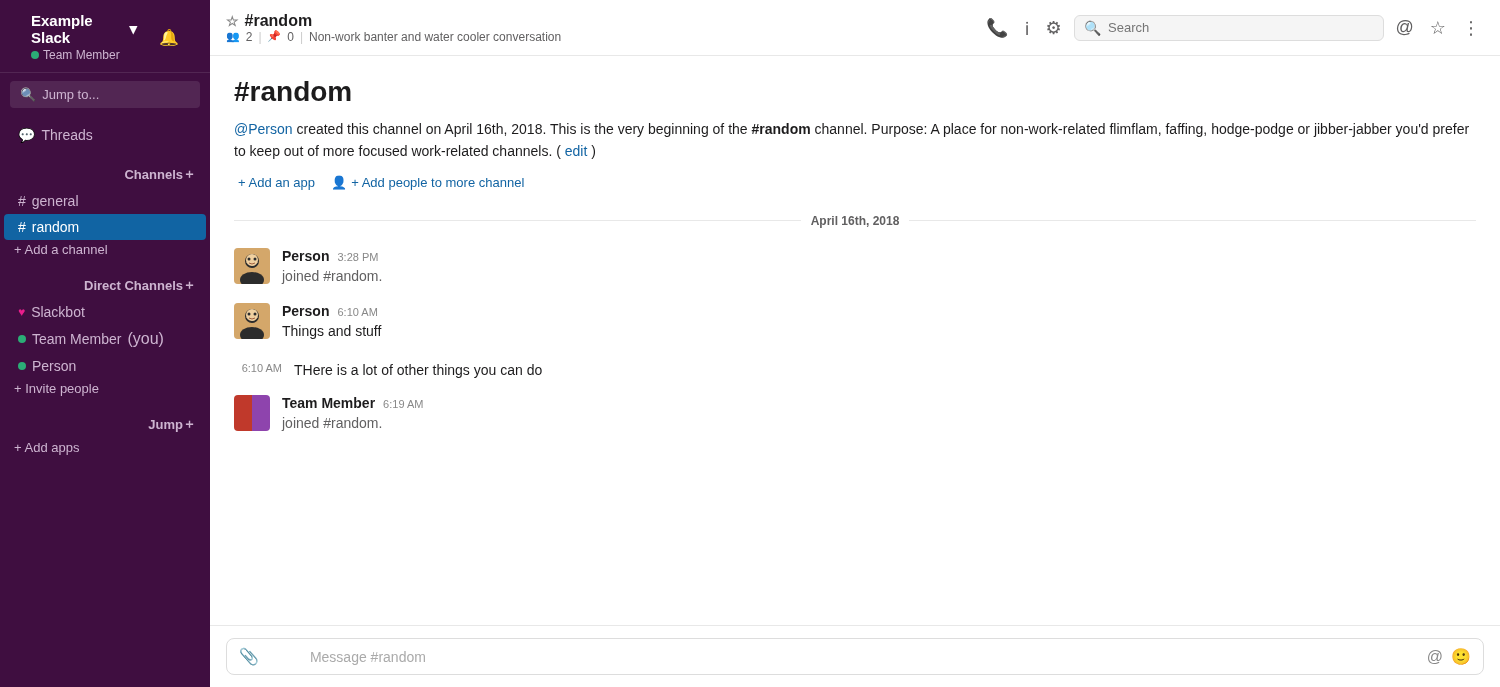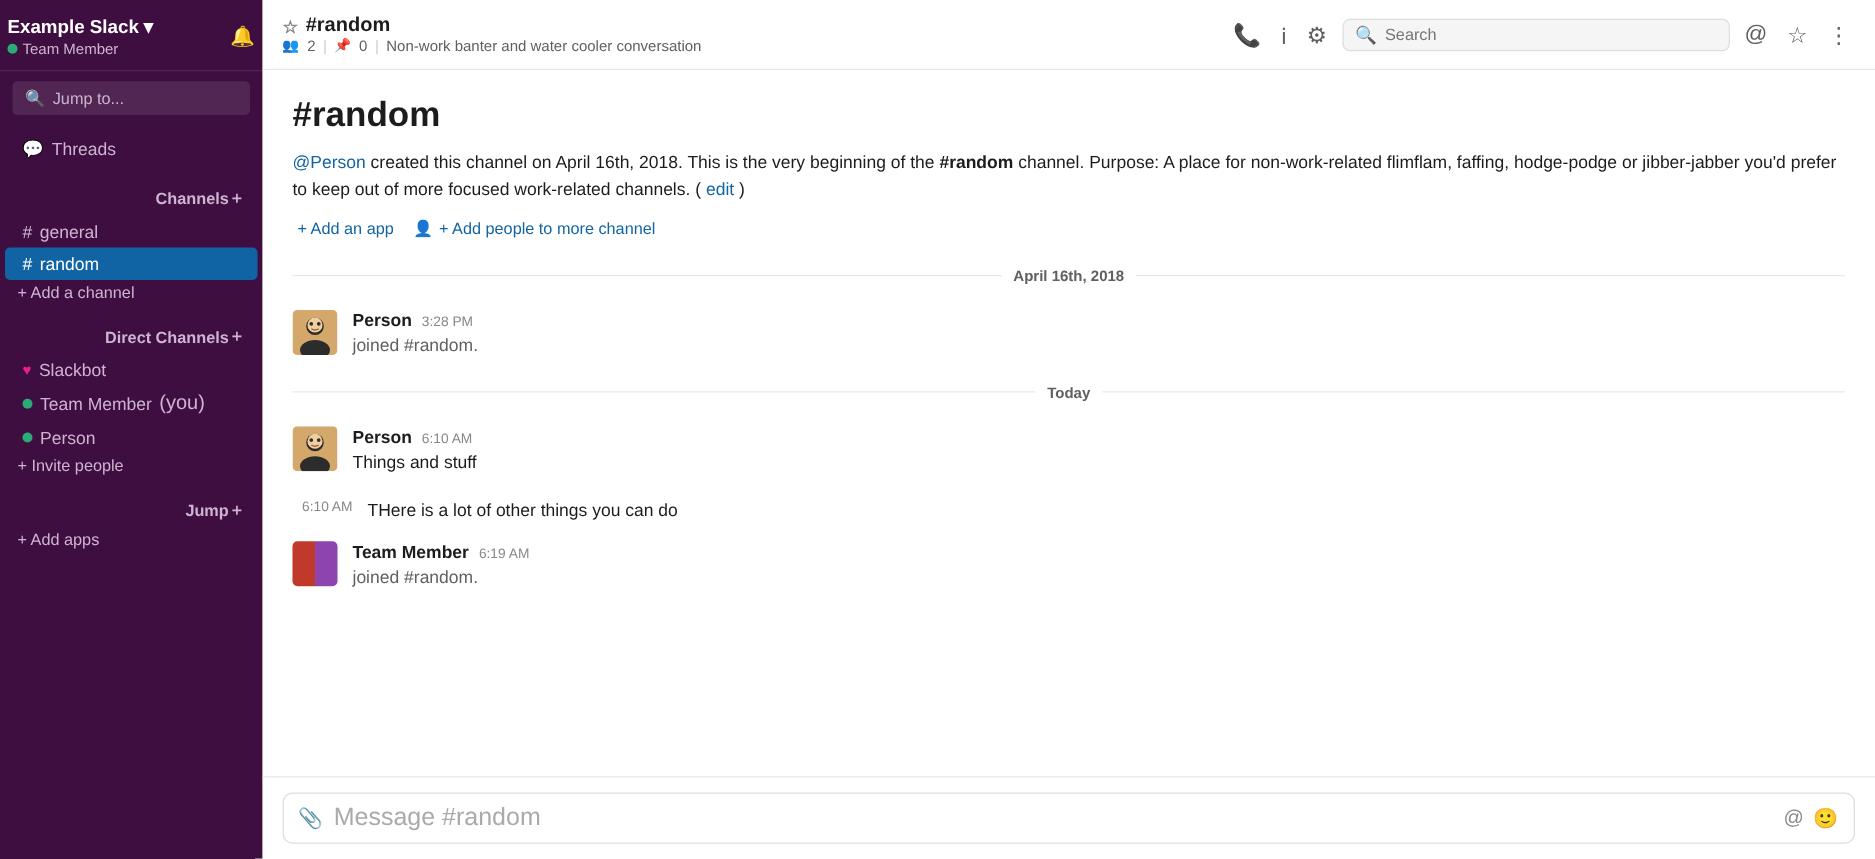--- a/index.html
+++ b/index.html
@@ -10,21 +10,21 @@
       width: 210px;
       min-width: 210px;
       background: #3f0e40;
       color: #cdb4d0;
       display: flex;
       flex-direction: column;
       height: 687px;
       overflow-y: auto;
     }
     .sidebar-header {
-      padding: 12px 6px 10px;
+      padding: 12px 31px 10px;
       border-bottom: 1px solid rgba(255,255,255,0.1);
       display: flex;
       align-items: center;
       justify-content: space-between;
       gap: 22px;
     }
     .workspace-name {
       color: #fff;
       font-weight: 700;
       font-size: 15px;
@@ -292,22 +292,23 @@
       border-radius: 8px;
       display: flex;
       align-items: center;
       padding: 8px 12px;
       gap: 8px;
     }
     .message-input-box input {
       flex: 1;
       border: none;
       outline: none;
-      font-size: 20px;
+      font-size: 14px;
       color: #1d1c1d;
+      margin-left: 43px;
     }
     .message-input-box input::placeholder { color: #aaa; }
     .input-icon { color: #888; font-size: 16px; cursor: pointer; }
 
     .team-avatar-container {
       display: flex;
       width: 36px;
       height: 36px;
       position: relative;
     }
@@ -498,23 +499,20 @@
       </div>
       <div class="message-body">
         <div class="message-header">
           <span class="message-author">Person</span>
           <span class="message-time">3:28 PM</span>
         </div>
         <div class="message-text secondary">joined #random.</div>
       </div>
     </div>
 
-    <div class="date-divider">
-      <span>Today</span>
-    </div>
 
     <div class="message-group">
       <div class="avatar">
         <svg viewBox="0 0 36 36" xmlns="http://www.w3.org/2000/svg">
           <rect width="36" height="36" fill="#d4a76a"></rect>
           <circle cx="18" cy="13" r="7" fill="#2c2c2c"></circle>
           <ellipse cx="18" cy="32" rx="12" ry="8" fill="#2c2c2c"></ellipse>
           <circle cx="18" cy="12" r="6" fill="#f0d0a0"></circle>
           <path d="M12 14 Q18 20 24 14" fill="#f0d0a0"></path>
           <circle cx="15" cy="11" r="1.5" fill="#2c2c2c"></circle>

